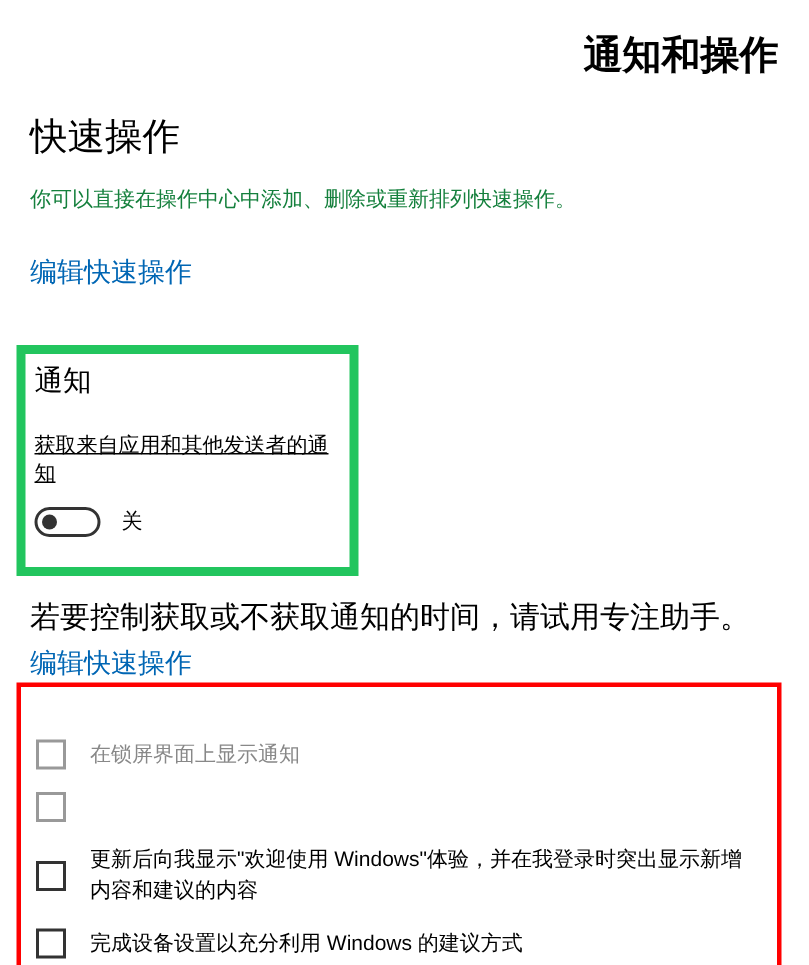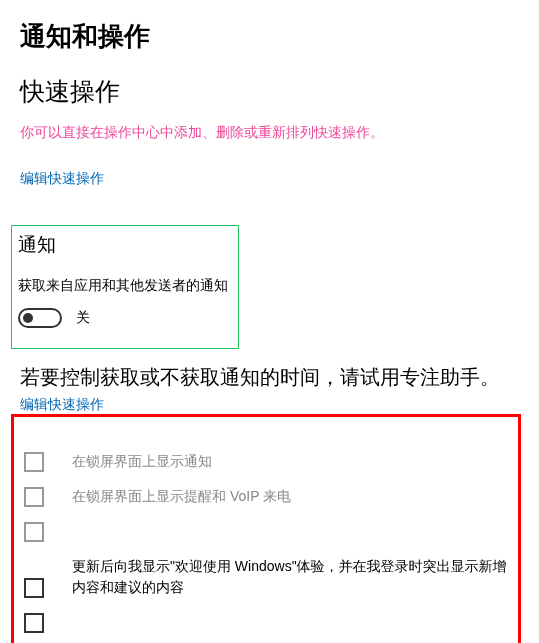--- a/index.html
+++ b/index.html
@@ -9,35 +9,36 @@
       color: #000;
       width: 539px;
       padding: 18px 20px 20px 20px;
       font-size: 14px;
       line-height: 1.4;
     }
     .page-title {
       font-size: 26px;
       font-weight: 600;
       margin-bottom: 20px;
+      text-align: right;
     }
     .section-title {
       font-size: 25px;
       font-weight: 400;
       margin-bottom: 14px;
       margin-top: 6px;
     }
     .desc-text {
       font-size: 14px;
-      color: #ec4899;
+      color: #15803d;
       margin-bottom: 26px;
     }
     .link {
       color: #0066b4;
-      font-size: 14px;
+      font-size: 18px;
       cursor: pointer;
       display: inline-block;
     }
     .gap-mid { height: 36px; }
     .toggle-row {
       display: flex;
       align-items: center;
       gap: 14px;
       margin-bottom: 18px;
     }
@@ -61,55 +62,55 @@
     }
     .toggle-label { font-size: 14px; }
     .hint-text {
       font-size: 20px;
       color: #000;
       margin-bottom: 4px;
     }
     .checkbox-list { margin-top: 18px; }
     .checkbox-row {
       display: flex;
-      align-items: flex-end;
-      gap: 28px;
+      align-items: center;
+      gap: 16px;
       margin-bottom: 14px;
     }
     .checkbox {
       width: 20px;
       height: 20px;
       border: 2px solid #333;
       flex-shrink: 0;
       cursor: pointer;
       margin-top: 1px;
     }
     .checkbox.disabled { border-color: #999; cursor: default; }
     .checkbox-label {
       font-size: 14px;
       line-height: 1.5;
     }
     .checkbox-label.disabled { color: #888; }
 
     
     .hl-box1 {
-      border: 1px solid #22c55e;
+      border: 6px solid #22c55e;
       padding: 6px 6px 2px 6px;
       margin-left: -9px;
       margin-right: 280px;
       margin-bottom: 14px;
     }
     .hl-box2 {
       border: 3px solid #ff0000;
       padding: 16px 10px 4px 10px;
       margin-left: -9px;
       margin-right: -2px;
     }
     .notif-title { font-size: 19px; font-weight:400; }
-    .notif-desc { font-size: 14px; margin-top: 18px; margin-bottom: 12px; }
+    .notif-desc { font-size: 14px; margin-top: 18px; margin-bottom: 12px; text-decoration: underline; }
   </style>
 </head>
 <body>
 
 
 
 <div class="page-title">通知和操作</div>
 
 <div class="section-title">快速操作</div>
 
@@ -134,31 +135,28 @@
 <span class="link">编辑快速操作</span>
 
 <div class="hl-box2">
   <div class="checkbox-list" id="opts">
       <div class="checkbox-row">
         <div class="checkbox disabled"></div>
         <div class="checkbox-label disabled">在锁屏界面上显示通知</div>
       </div>
       <div class="checkbox-row">
         <div class="checkbox disabled"></div>
-        <div class="checkbox-label disabled">在锁屏界面上显示提醒和 VoIP 来电</div>
-      </div>
-      <div class="checkbox-row">
-        <div class="checkbox disabled"></div>
       </div>
       <div class="checkbox-row">
         <div class="checkbox"></div>
         <div class="checkbox-label">更新后向我显示"欢迎使用 Windows"体验，并在我登录时突出显示新增内容和建议的内容</div>
       </div>
       <div class="checkbox-row">
         <div class="checkbox"></div>
+        <div class="checkbox-label">完成设备设置以充分利用 Windows 的建议方式</div>
       </div>
       <div class="checkbox-row">
         <div class="checkbox"></div>
         <div class="checkbox-label">在使用 Windows 时获取提示、技巧和建议</div>
       </div>
     </div>
 </div>
 
 
 

